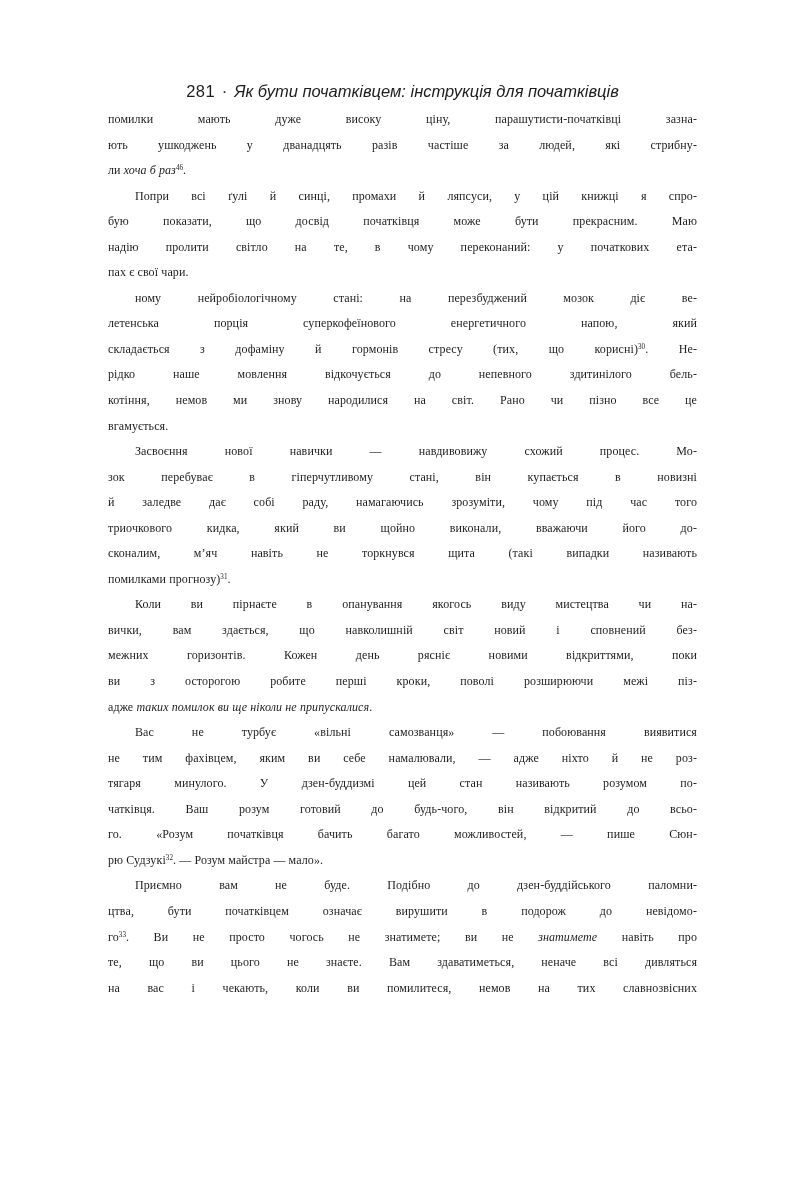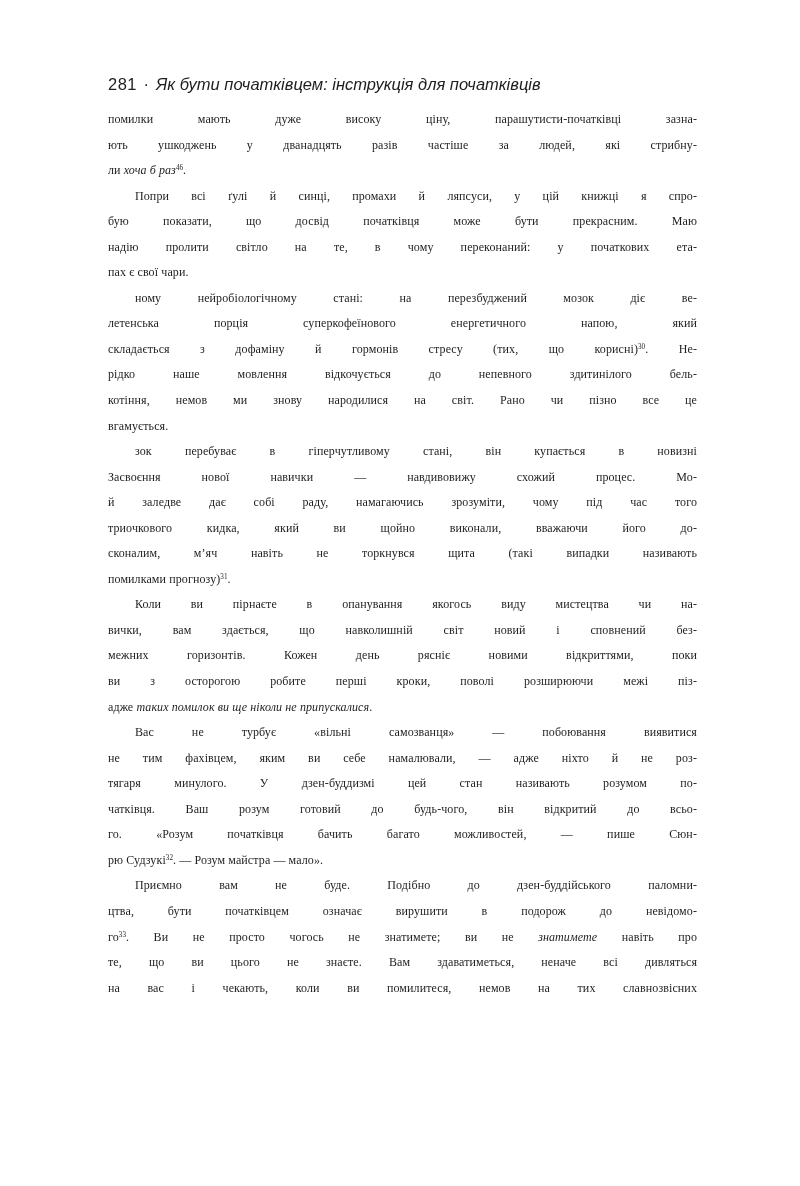--- a/index.html
+++ b/index.html
@@ -9,24 +9,24 @@
     font-family: "Liberation Serif", serif;
   }
   .page {
     position: relative;
     width: 800px; height: 1186px;
     background: #ffffff;
     overflow: hidden;
   }
   .running-head {
     position: absolute;
-    left: 108px; top: 73px;
+    left: 108px; top: 80px;
     width: 589px;
     display: flex;
-    justify-content: flex-start;
+    justify-content: center;
     align-items: baseline;
     font-family: "Liberation Sans", sans-serif;
     font-size: 16.5px;
     line-height: 22px;
   }
   .page-num { letter-spacing: 0.5px; }
   .chapter-ref { white-space: nowrap; }
   .chapter-ref .sep { padding: 0 7px; }
   .chapter-ref .title { font-style: italic; }
   .body-text {
@@ -78,22 +78,22 @@
       </div>
       <div class="para indent">
         <div class="line">ному нейробіологічному стані: на перезбуджений мозок діє ве-</div>
         <div class="line">летенська порція суперкофеїнового енергетичного напою, який</div>
         <div class="line">складається з дофаміну й гормонів стресу (тих, що корисні)<sup>30</sup>. Не-</div>
         <div class="line">рідко наше мовлення відкочується до непевного здитинілого бель-</div>
         <div class="line">котіння, немов ми знову народилися на світ. Рано чи пізно все це</div>
         <div class="line flush">вгамується.</div>
       </div>
       <div class="para indent">
+        <div class="line">Засвоєння нової навички — навдивовижу схожий процес. Мо-</div>
         <div class="line">зок перебуває в гіперчутливому стані, він купається в новизні</div>
-        <div class="line">Засвоєння нової навички — навдивовижу схожий процес. Мо-</div>
         <div class="line">й заледве дає собі раду, намагаючись зрозуміти, чому під час того</div>
         <div class="line">триочкового кидка, який ви щойно виконали, вважаючи його до-</div>
         <div class="line">сконалим, м’яч навіть не торкнувся щита (такі випадки називають</div>
         <div class="line flush">помилками прогнозу)<sup>31</sup>.</div>
       </div>
       <div class="para indent">
         <div class="line">Коли ви пірнаєте в опанування якогось виду мистецтва чи на-</div>
         <div class="line">вички, вам здається, що навколишній світ новий і сповнений без-</div>
         <div class="line">межних горизонтів. Кожен день рясніє новими відкриттями, поки</div>
         <div class="line">ви з осторогою робите перші кроки, поволі розширюючи межі піз-</div>

